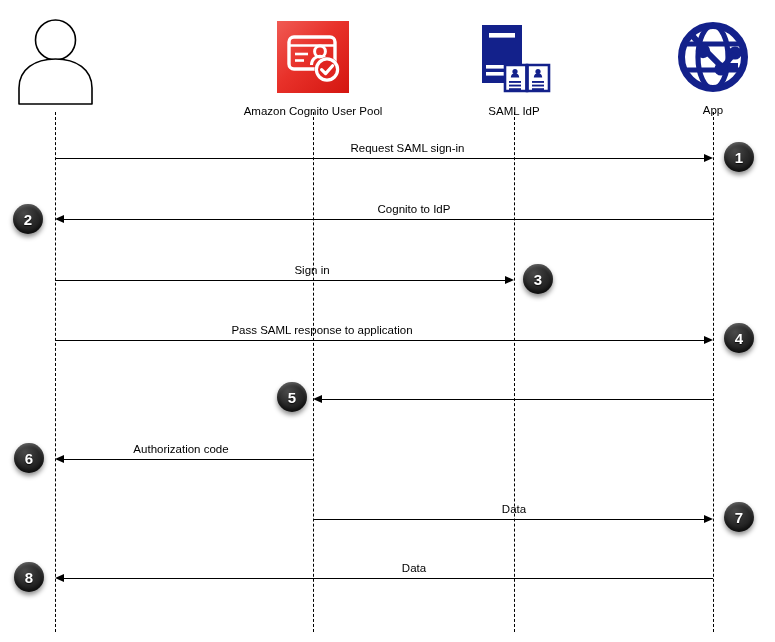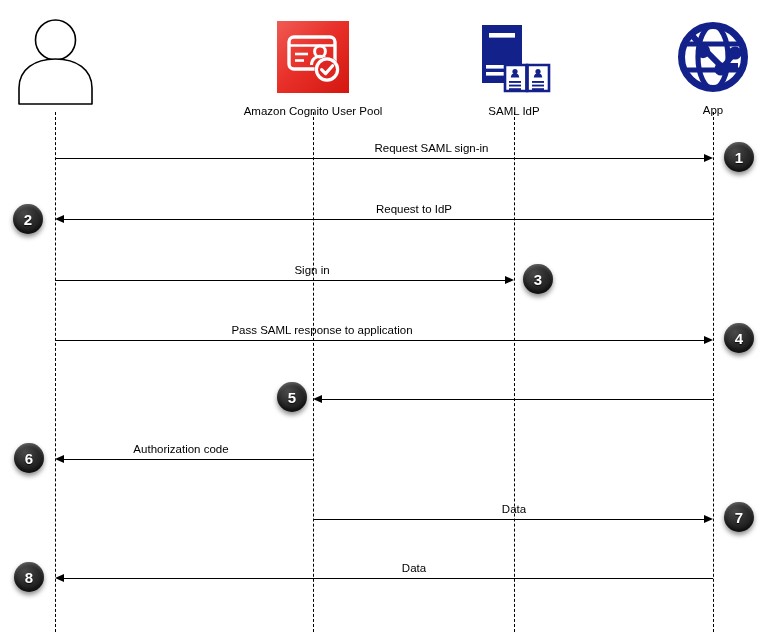--- a/index.html
+++ b/index.html
@@ -149,26 +149,26 @@
     <div class="caption" style="top:76px;">App</div>
   </div>
 
   <div class="lifeline" style="left:55px;"></div>
   <div class="lifeline" style="left:313px;"></div>
   <div class="lifeline" style="left:514px;"></div>
   <div class="lifeline" style="left:713px;"></div>
 
   <div class="msg" style="left:55px;top:158px;width:650px;"></div>
   <div class="arrowhead right" style="left:704px;top:153.5px;"></div>
-  <div class="msglabel" style="left:414px;top:142px;padding-left:35px;">Request SAML sign-in</div>
+  <div class="msglabel" style="left:390px;top:142px;padding-left:35px;">Request SAML sign-in</div>
   <div class="badge" style="left:739px;top:157px;">1</div>
 
   <div class="msg" style="left:64px;top:219px;width:649px;"></div>
   <div class="arrowhead left" style="left:55px;top:214.5px;"></div>
-  <div class="msglabel" style="left:414px;top:203px;">Request to IdP</div>
+  <div class="msglabel" style="left:414px;top:203px;">Cognito to IdP</div>
   <div class="badge" style="left:28px;top:219px;">2</div>
 
   <div class="msg" style="left:55px;top:280px;width:451px;"></div>
   <div class="arrowhead right" style="left:505px;top:275.5px;"></div>
   <div class="msglabel" style="left:312px;top:264px;">Sign in</div>
   <div class="badge" style="left:538px;top:279px;">3</div>
 
   <div class="msg" style="left:55px;top:340px;width:650px;"></div>
   <div class="arrowhead right" style="left:704px;top:335.5px;"></div>
   <div class="msglabel" style="left:322px;top:324px;">Pass SAML response to application</div>

